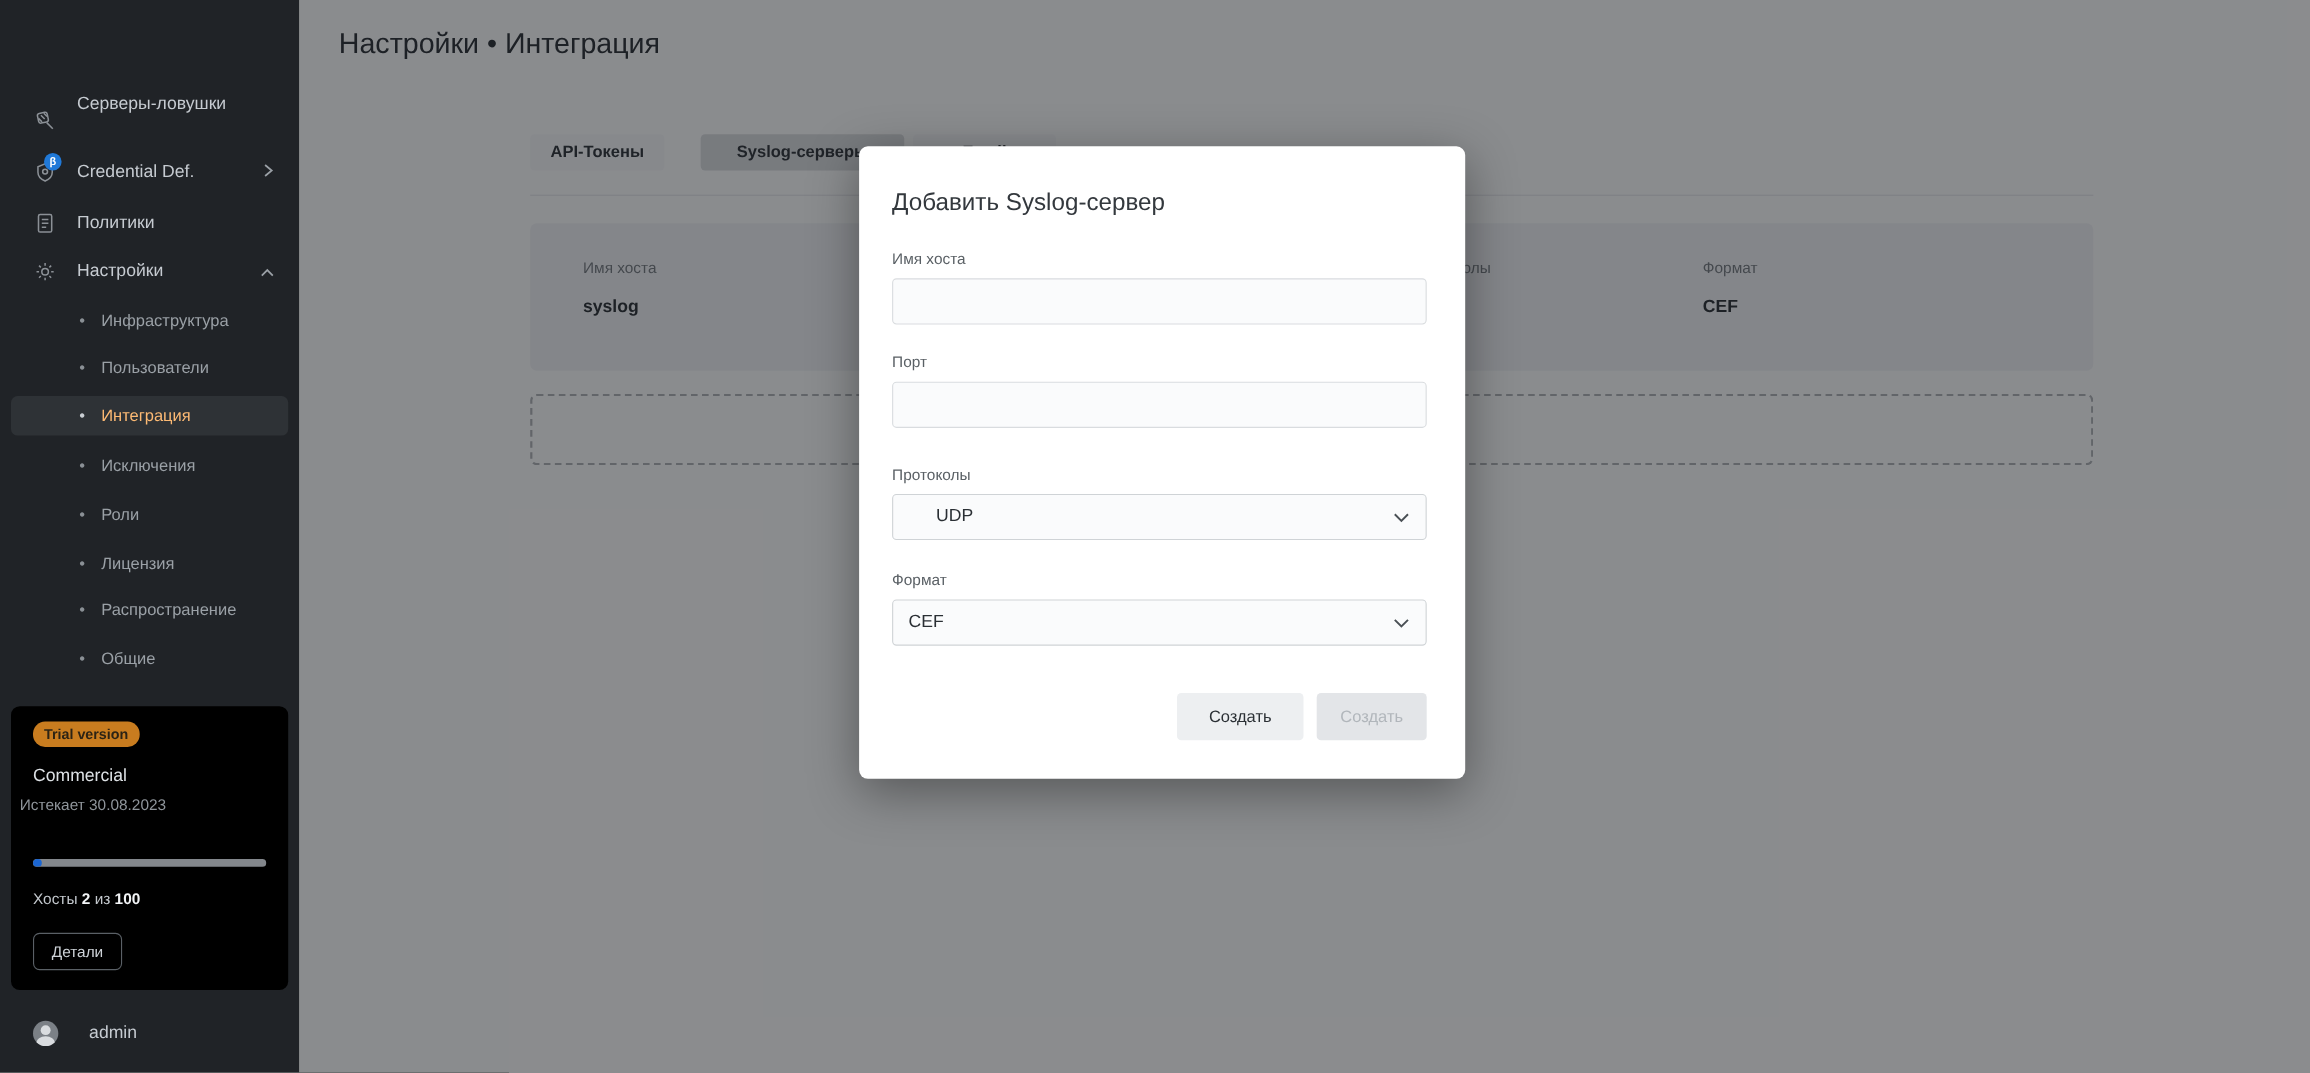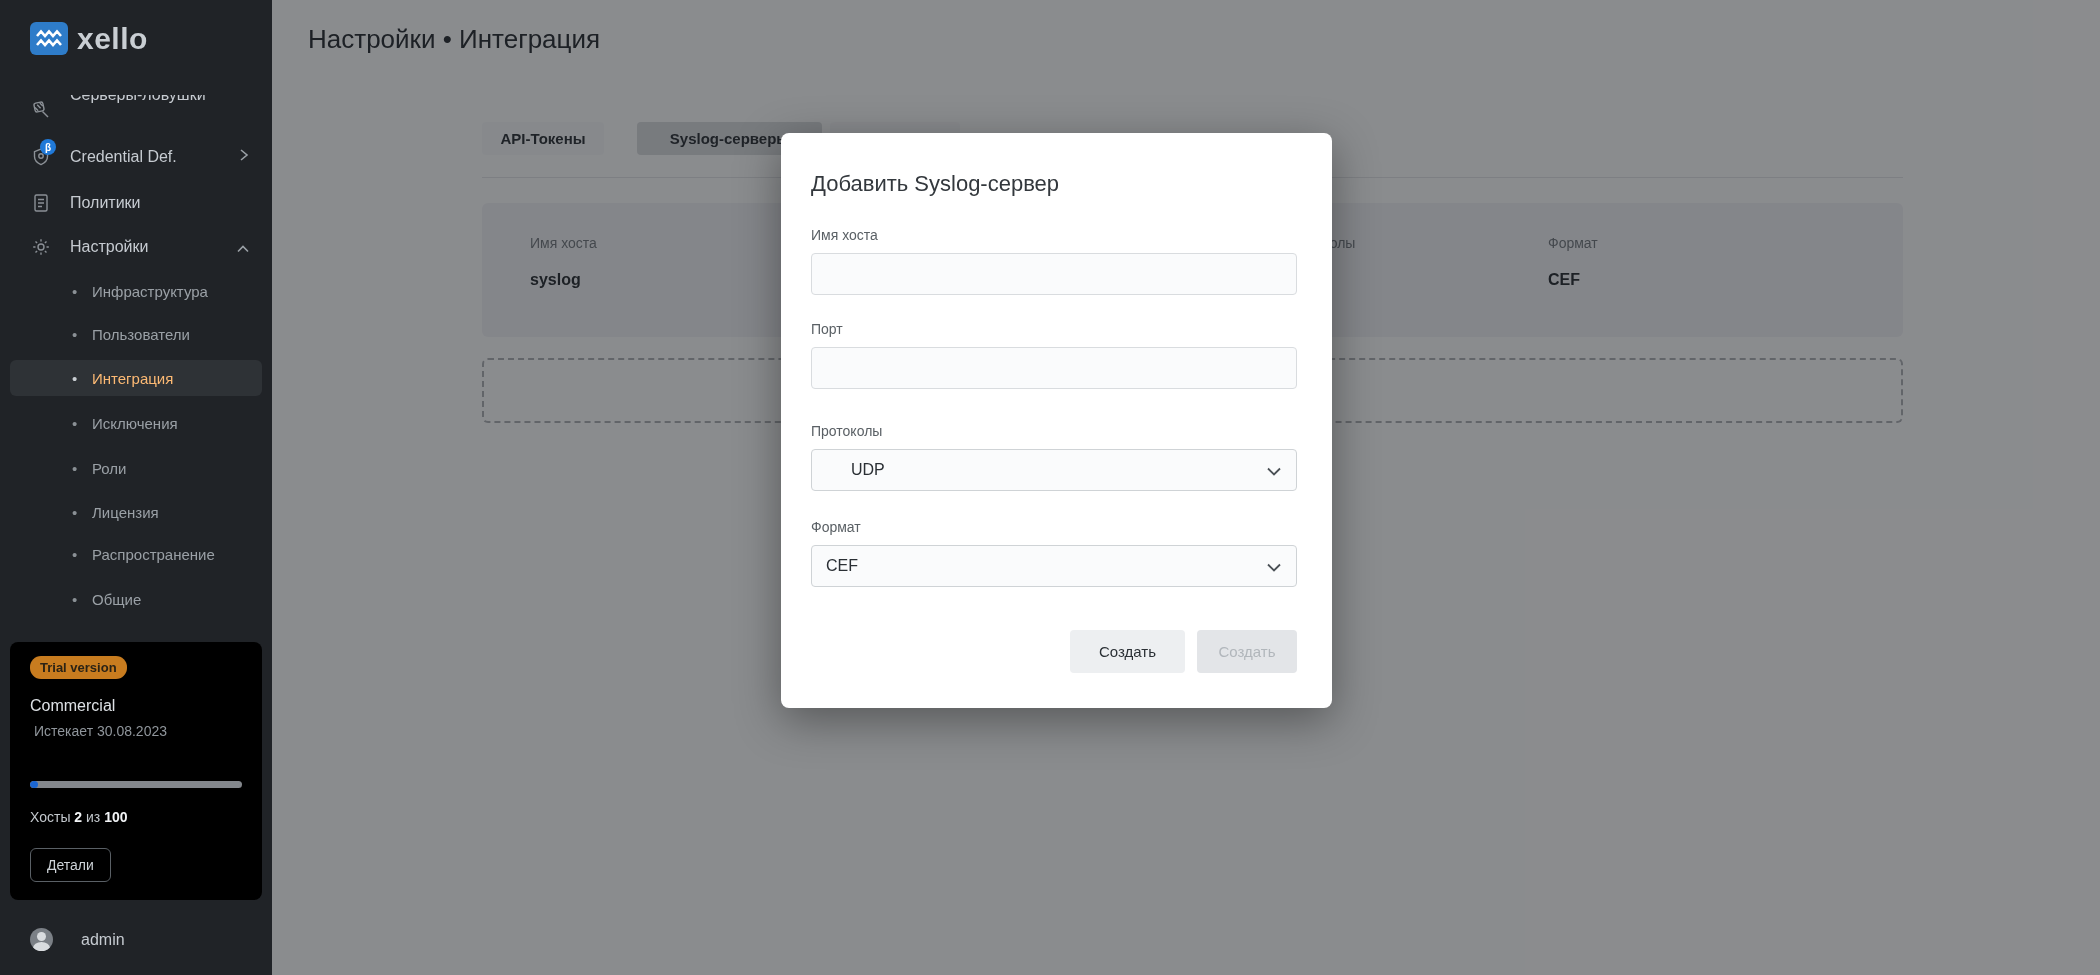--- a/index.html
+++ b/index.html
@@ -19,21 +19,21 @@
   .sub-row{position:absolute;left:0;width:272px;height:36px;display:flex;align-items:center;}
   .sub-bullet{position:absolute;left:72px;color:#8a9095;font-size:15px;}
   .sub-label{position:absolute;left:92px;font-size:15px;color:#9aa0a6;}
   .sub-row.selected{left:10px;width:252px;border-radius:6px;background:#2e3236;}
   .sub-row.selected .sub-bullet{left:62px;color:#c9ced3;}
   .sub-row.selected .sub-label{left:82px;color:#fdba74;}
   
   .license{position:absolute;left:10px;top:642px;width:252px;height:258px;background:#000000;border-radius:8px;}
   .lic-badge{position:absolute;left:20px;top:14px;background:#c87c1f;color:#2b2315;font-size:13px;font-weight:600;padding:4px 10px;border-radius:11px;}
   .lic-plan{position:absolute;left:20px;top:55px;color:#dde1e5;font-size:16px;}
-  .lic-exp{position:absolute;left:24px;top:81px;color:#8f959b;font-size:14px;}
+  .lic-exp{position:absolute;left:8px;top:81px;color:#8f959b;font-size:14px;}
   .lic-bar{position:absolute;left:20px;top:139px;width:212px;height:7px;border-radius:4px;background:#83878c;overflow:hidden;}
   .lic-fill{height:100%;background:#1b66d2;border-radius:4px;width:4%;}
   .lic-hosts{position:absolute;left:20px;top:167px;color:#c3c8cd;font-size:14px;}
   .lic-hosts b{color:#f2f4f6;}
   .lic-btn{position:absolute;left:20px;top:206px;background:transparent;border:1px solid #5a6066;border-radius:6px;color:#ced3d8;font-size:14px;padding:8px 16px;font-family:inherit;cursor:pointer;}
   .user-row{position:absolute;left:30px;top:928px;display:flex;align-items:center;gap:28px;}
   .avatar{width:23px;height:23px;border-radius:50%;background:#7b8086;position:relative;overflow:hidden;}
   .avatar:before{content:"";position:absolute;left:7px;top:4px;width:9px;height:9px;border-radius:50%;background:#d9dcdf;}
   .avatar:after{content:"";position:absolute;left:3px;top:14px;width:17px;height:12px;border-radius:50%;background:#d9dcdf;}
   .user-name{color:#c6cbd1;font-size:16px;}
@@ -156,33 +156,20 @@
       <div class="sub-row" style="top:536px;">
         <span class="sub-bullet">•</span>
         <span class="sub-label">Распространение</span>
       </div>
       <div class="sub-row" style="top:581px;">
         <span class="sub-bullet">•</span>
         <span class="sub-label">Общие</span>
       </div>
     </div>
 
-    <div class="side-head">
-      <div class="logo">
-        <span class="logo-badge">
-          <svg width="26" height="20" viewBox="0 0 26 20">
-              <g fill="none" stroke="#ffffff" stroke-width="2.6">
-                <polyline points="1,7 5,2.5 9,7 13,2.5 17,7 21,2.5 25,7"></polyline>
-                <polyline points="1,16 5,11.5 9,16 13,11.5 17,16 21,11.5 25,16"></polyline>
-              </g>
-            </svg>
-        </span>
-        <span class="logo-text">xello</span>
-      </div>
-    </div>
 
     <div class="license">
       <span class="lic-badge">Trial version</span>
       <span class="lic-plan">Commercial</span>
       <span class="lic-exp">Истекает 30.08.2023</span>
       <div class="lic-bar">
         <div class="lic-fill" style="width: 4%;"></div>
       </div>
       <div class="lic-hosts">
         <span>Хосты</span>

